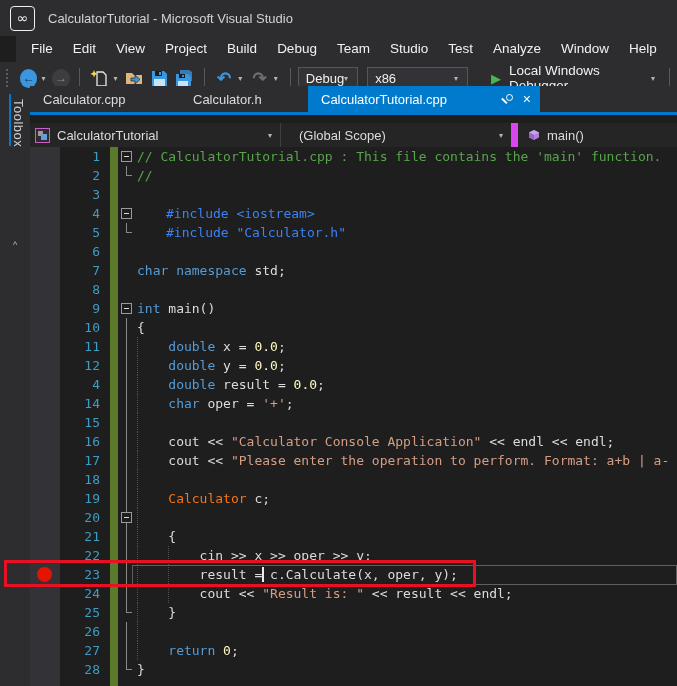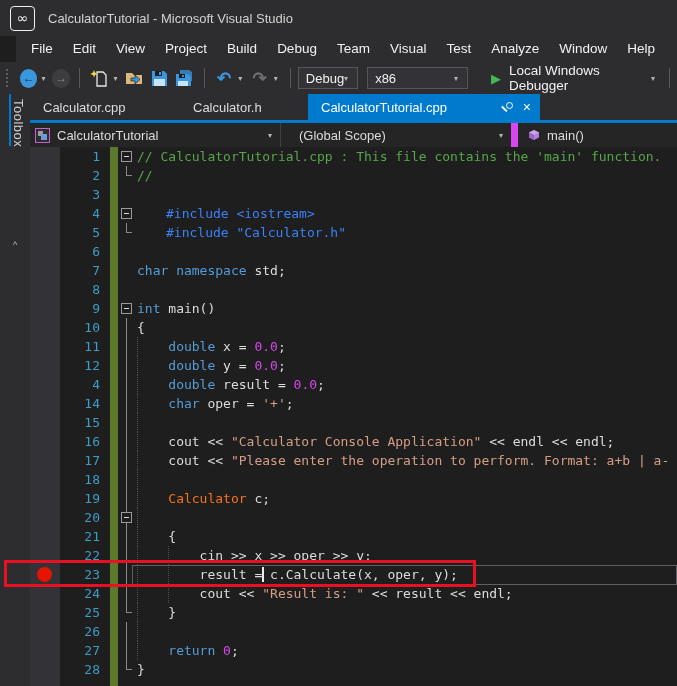--- a/index.html
+++ b/index.html
@@ -36,21 +36,21 @@
   .run-btn{display:flex;align-items:center;font-size:13.5px;color:#F1F1F1;margin-left:14px;}
   .play-icon{color:#44B94F;font-size:13px;margin-right:8px;}
 
   
   .side-strip{position:absolute;left:0;top:94px;width:30px;bottom:0;background:#2D2D30;}
   .side-accent{position:absolute;left:9px;top:0;width:2px;height:52px;background:#007ACC;}
   .toolbox-tab{position:absolute;left:11px;top:5px;writing-mode:vertical-rl;font-size:13px;color:#CCCCCC;letter-spacing:0.5px;}
   .corner-chevron{position:absolute;left:13px;top:146px;font-size:9px;color:#B9B9B9;}
 
   
-  .tabrow{position:absolute;left:30px;top:94px;right:0;height:29px;background:#2D2D30;}
+  .tabrow{position:absolute;left:30px;top:86px;right:0;height:29px;background:#2D2D30;}
   .tabs{display:flex;height:26px;}
   .tab{font-size:13px;color:#DCDCDC;display:flex;align-items:center;padding-left:13px;box-sizing:border-box;}
   .tab:nth-child(1){width:150px;}
   .tab:nth-child(2){width:128px;}
   .tab.active{width:232px;background:#007ACC;color:#FFFFFF;}
   .tab-underline{position:absolute;left:0;bottom:0;right:0;height:3px;background:#007ACC;}
   .pin-icon{position:relative;width:13px;height:12px;margin-left:auto;margin-right:9px;display:inline-block;}
   .pin-icon::before{content:"";position:absolute;width:5px;height:5px;border:1.4px solid #FFF;border-radius:50%;right:1px;top:1px;}
   .pin-icon::after{content:"";position:absolute;width:7px;height:1.6px;background:#FFF;left:0;bottom:3px;transform:rotate(45deg);}
   .close-icon{margin-right:9px;font-size:14px;line-height:1;color:#FFF;}
@@ -76,21 +76,21 @@
   .outline{position:absolute;left:90px;width:14px;top:0;height:19px;}
   .o-line{position:absolute;left:6px;top:0;bottom:0;width:1px;background:#8A8A8A;}
   .o-end-v{position:absolute;left:6px;top:0;height:10px;width:1px;background:#8A8A8A;}
   .o-end-h{position:absolute;left:6px;top:9px;width:6px;height:1px;background:#8A8A8A;}
   .o-box{position:absolute;left:1px;top:4px;width:11px;height:11px;border:1px solid #9A9A9A;
          background:#1E1E1E;box-sizing:border-box;}
   .o-box::after{content:"";position:absolute;left:2px;top:4px;width:5px;height:1px;background:#DCDCDC;}
   .code{position:absolute;left:107px;top:0;}
   .guide{position:absolute;top:0;bottom:0;width:0;border-left:1px dotted #4F4F4F;}
   .tok-comment{color:#57A64A;} .tok-kw{color:#569CD6;} .tok-str{color:#D69D85;}
-  .tok-type{color:#f97316;} .tok-num{color:#d946ef;} .tok-plain{color:#DCDCDC;} .tok-pre{color:#3b82f6;margin-left:29px;}
+  .tok-type{color:#f97316;} .tok-num{color:#fef9c3;} .tok-plain{color:#DCDCDC;} .tok-pre{color:#3b82f6;margin-left:29px;}
   .bp-dot{position:absolute;left:7px;top:2px;width:15px;height:15px;border-radius:50%;background:#E51400;}
   .current-line-box{position:absolute;left:102px;right:0;top:418px;height:20px;border:1px solid #5F5F61;
                     box-sizing:border-box;pointer-events:none;}
   .caret{position:absolute;left:232px;top:420px;width:2px;height:15px;background:#ECECEC;pointer-events:none;}
 
   
   .annotation-box{position:absolute;left:4px;top:560px;width:472px;height:27px;border:3px solid #E81123;
                   box-sizing:border-box;z-index:40;pointer-events:none;}
 </style>
 </head>
@@ -104,21 +104,21 @@
   </div>
 
   <div class="menubar">
       <div class="menu-item">File</div>
       <div class="menu-item">Edit</div>
       <div class="menu-item">View</div>
       <div class="menu-item">Project</div>
       <div class="menu-item">Build</div>
       <div class="menu-item">Debug</div>
       <div class="menu-item">Team</div>
-      <div class="menu-item">Visual</div>
+      <div class="menu-item">Studio</div>
       <div class="menu-item">Test</div>
       <div class="menu-item">Analyze</div>
       <div class="menu-item">Window</div>
       <div class="menu-item">Help</div>
     </div>
 
   <div class="toolbar">
     <div class="tb-grip"></div>
     <div class="tb-circle back-c">
         <span>←</span>

